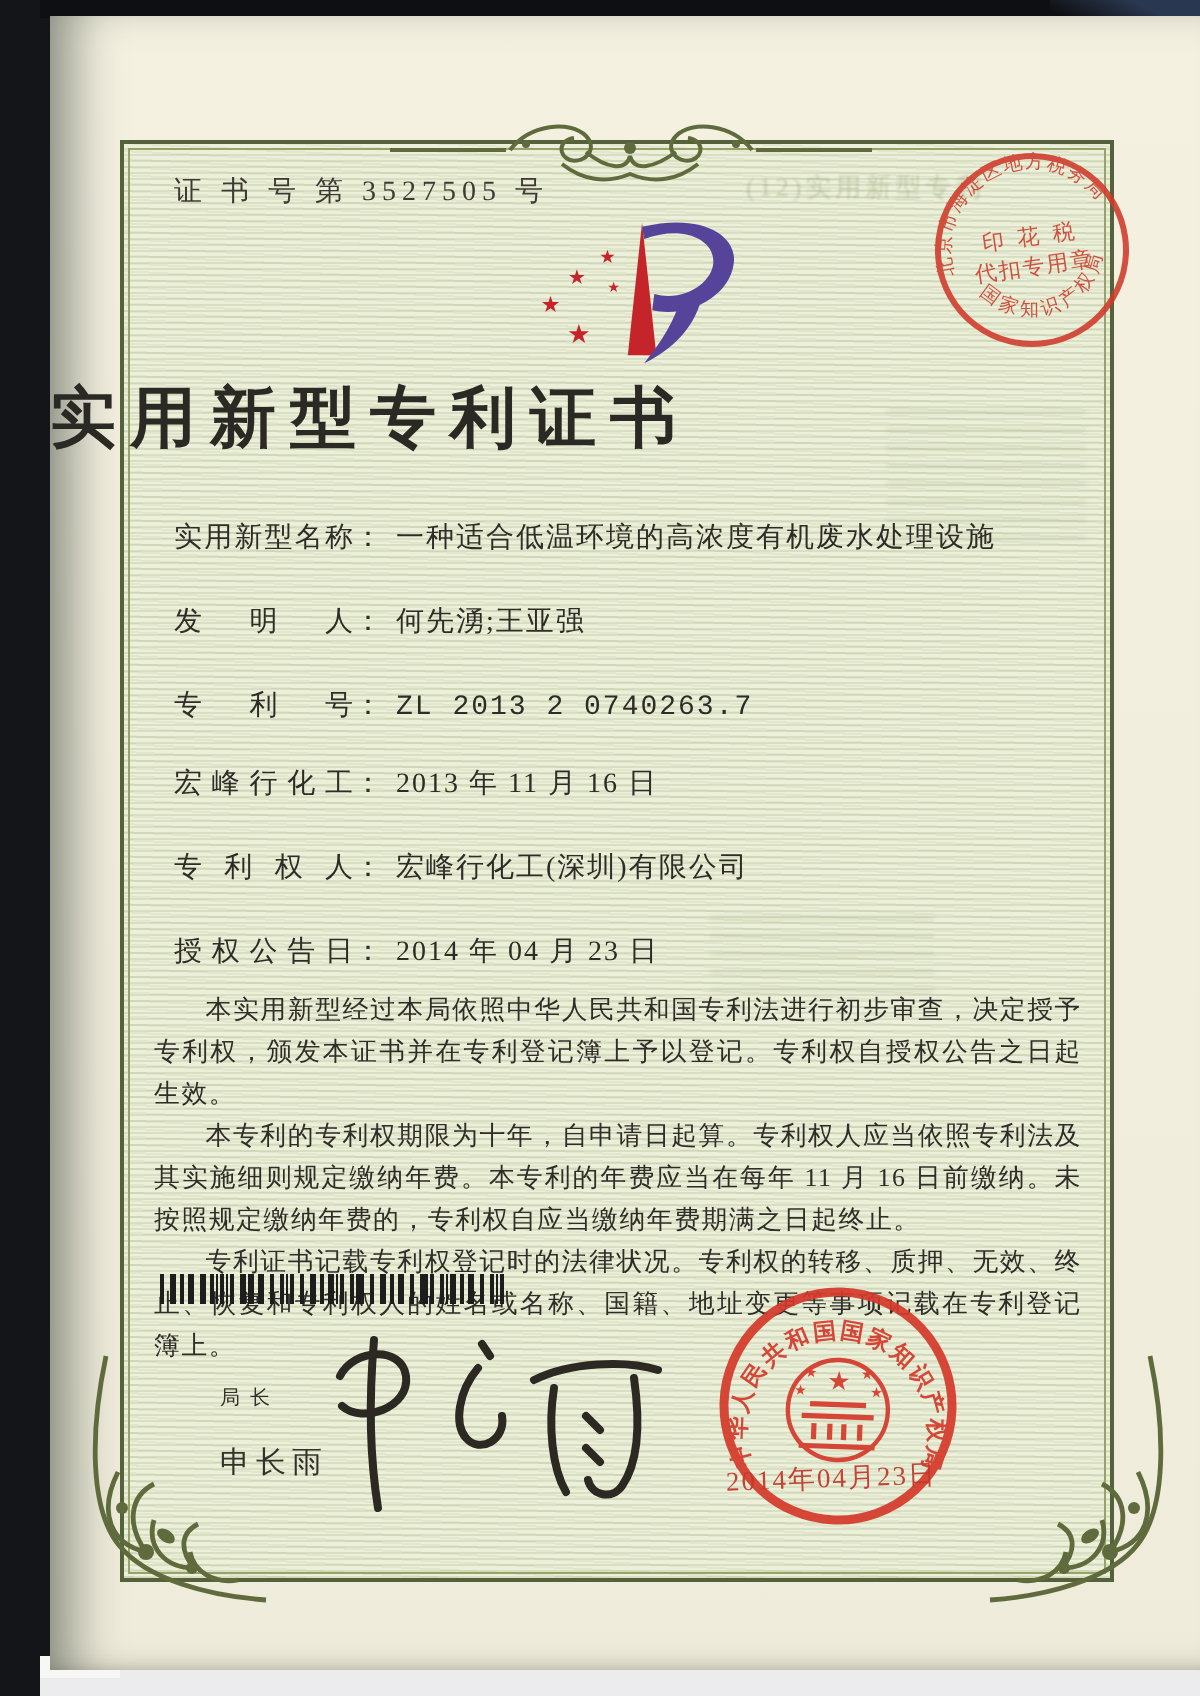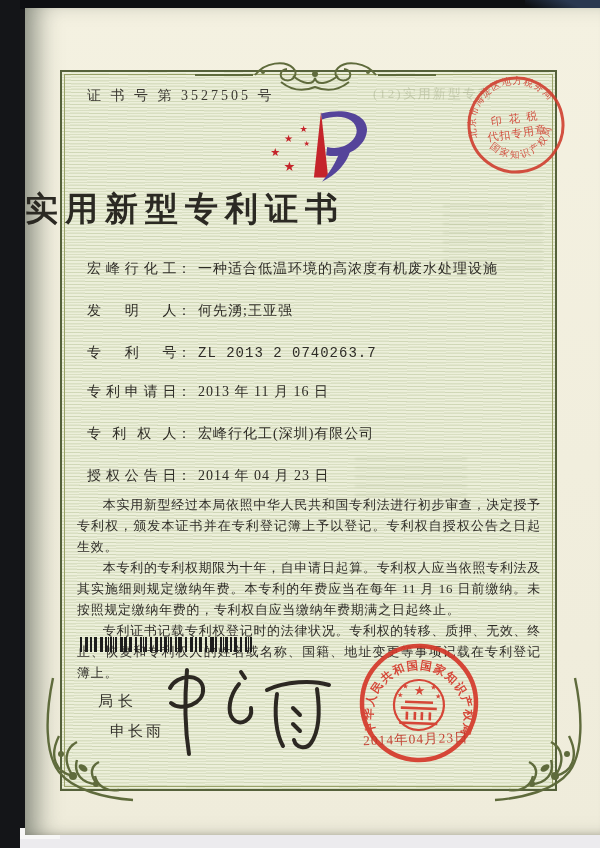--- a/index.html
+++ b/index.html
@@ -64,21 +64,21 @@
   .paras { position:absolute; left:52px; top:487px; width:464px; font-size:12.9px;
            line-height:21px; color:#2f2d28; text-align:justify; letter-spacing:.8px; }
   .paras p { text-indent:2em; margin:0; }
 
   .barcode { position:absolute; left:55px; top:629px; width:173px; height:15px;
              background:
                repeating-linear-gradient(90deg,#1d1d1d 0 2px,transparent 2px 5px),
                repeating-linear-gradient(90deg,#1d1d1d 0 1px,transparent 1px 7px),
                repeating-linear-gradient(90deg,#1d1d1d 0 1px,transparent 1px 11px); }
 
-  .sig-title { position:absolute; left:73px; top:684px; font-size:15px; letter-spacing:5px; color:#33312b; }
+  .sig-title { position:absolute; left:85px; top:684px; font-size:10px; letter-spacing:5px; color:#33312b; }
   .sig-name  { position:absolute; left:85px; top:714px; font-size:15px; letter-spacing:3px; color:#33312b; }
   .sig-hand  { position:absolute; left:130px; top:650px; }
 
   .footer { position:absolute; left:0; top:760px; width:581px; text-align:center;
             font-size:12.5px; letter-spacing:1.5px; color:#3a382f; }
 
   .seal-tax    { position:absolute; left:440px; top:66px; opacity:.88; transform:rotate(-8deg); }
   .seal-office { position:absolute; left:328px; top:629px; opacity:.92; transform:rotate(2deg); }
   .seal-date   { position:absolute; left:338px; top:722px; width:135px; font-size:13.5px;
                  color:#c23a2c; letter-spacing:1px; transform:rotate(-2deg); opacity:.95;
@@ -160,30 +160,30 @@
         <text x="12" y="46" font-size="11" text-anchor="middle">★</text>
         <text x="26" y="61" font-size="13" text-anchor="middle">★</text>
         <text x="43" y="36" font-size="7" text-anchor="middle">★</text>
       </g>
     </svg>
 
     <div class="title">实用新型专利证书</div>
 
     <div class="fields">
       <div class="field-row fr0">
-        <span class="f-label">宏峰行化工</span><span class="f-colon">：</span><span class="f-value">一种适合低温环境的高浓度有机废水处理设施</span>
+        <span class="f-label">实用新型名称</span><span class="f-colon">：</span><span class="f-value">一种适合低温环境的高浓度有机废水处理设施</span>
       </div>
       <div class="field-row fr1">
         <span class="f-label">发明人</span><span class="f-colon">：</span><span class="f-value">何先湧;王亚强</span>
       </div>
       <div class="field-row fr2">
         <span class="f-label">专利号</span><span class="f-colon">：</span><span class="f-value">ZL 2013 2 0740263.7</span>
       </div>
       <div class="field-row fr3">
-        <span class="f-label">专利申请日</span><span class="f-colon">：</span><span class="f-value">2013 年 11 月 16 日</span>
+        <span class="f-label">宏峰行化工</span><span class="f-colon">：</span><span class="f-value">2013 年 11 月 16 日</span>
       </div>
       <div class="field-row fr4">
         <span class="f-label">专利权人</span><span class="f-colon">：</span><span class="f-value">宏峰行化工(深圳)有限公司</span>
       </div>
       <div class="field-row fr5">
         <span class="f-label">授权公告日</span><span class="f-colon">：</span><span class="f-value">2014 年 04 月 23 日</span>
       </div>
     </div>
 
     <div class="paras">

